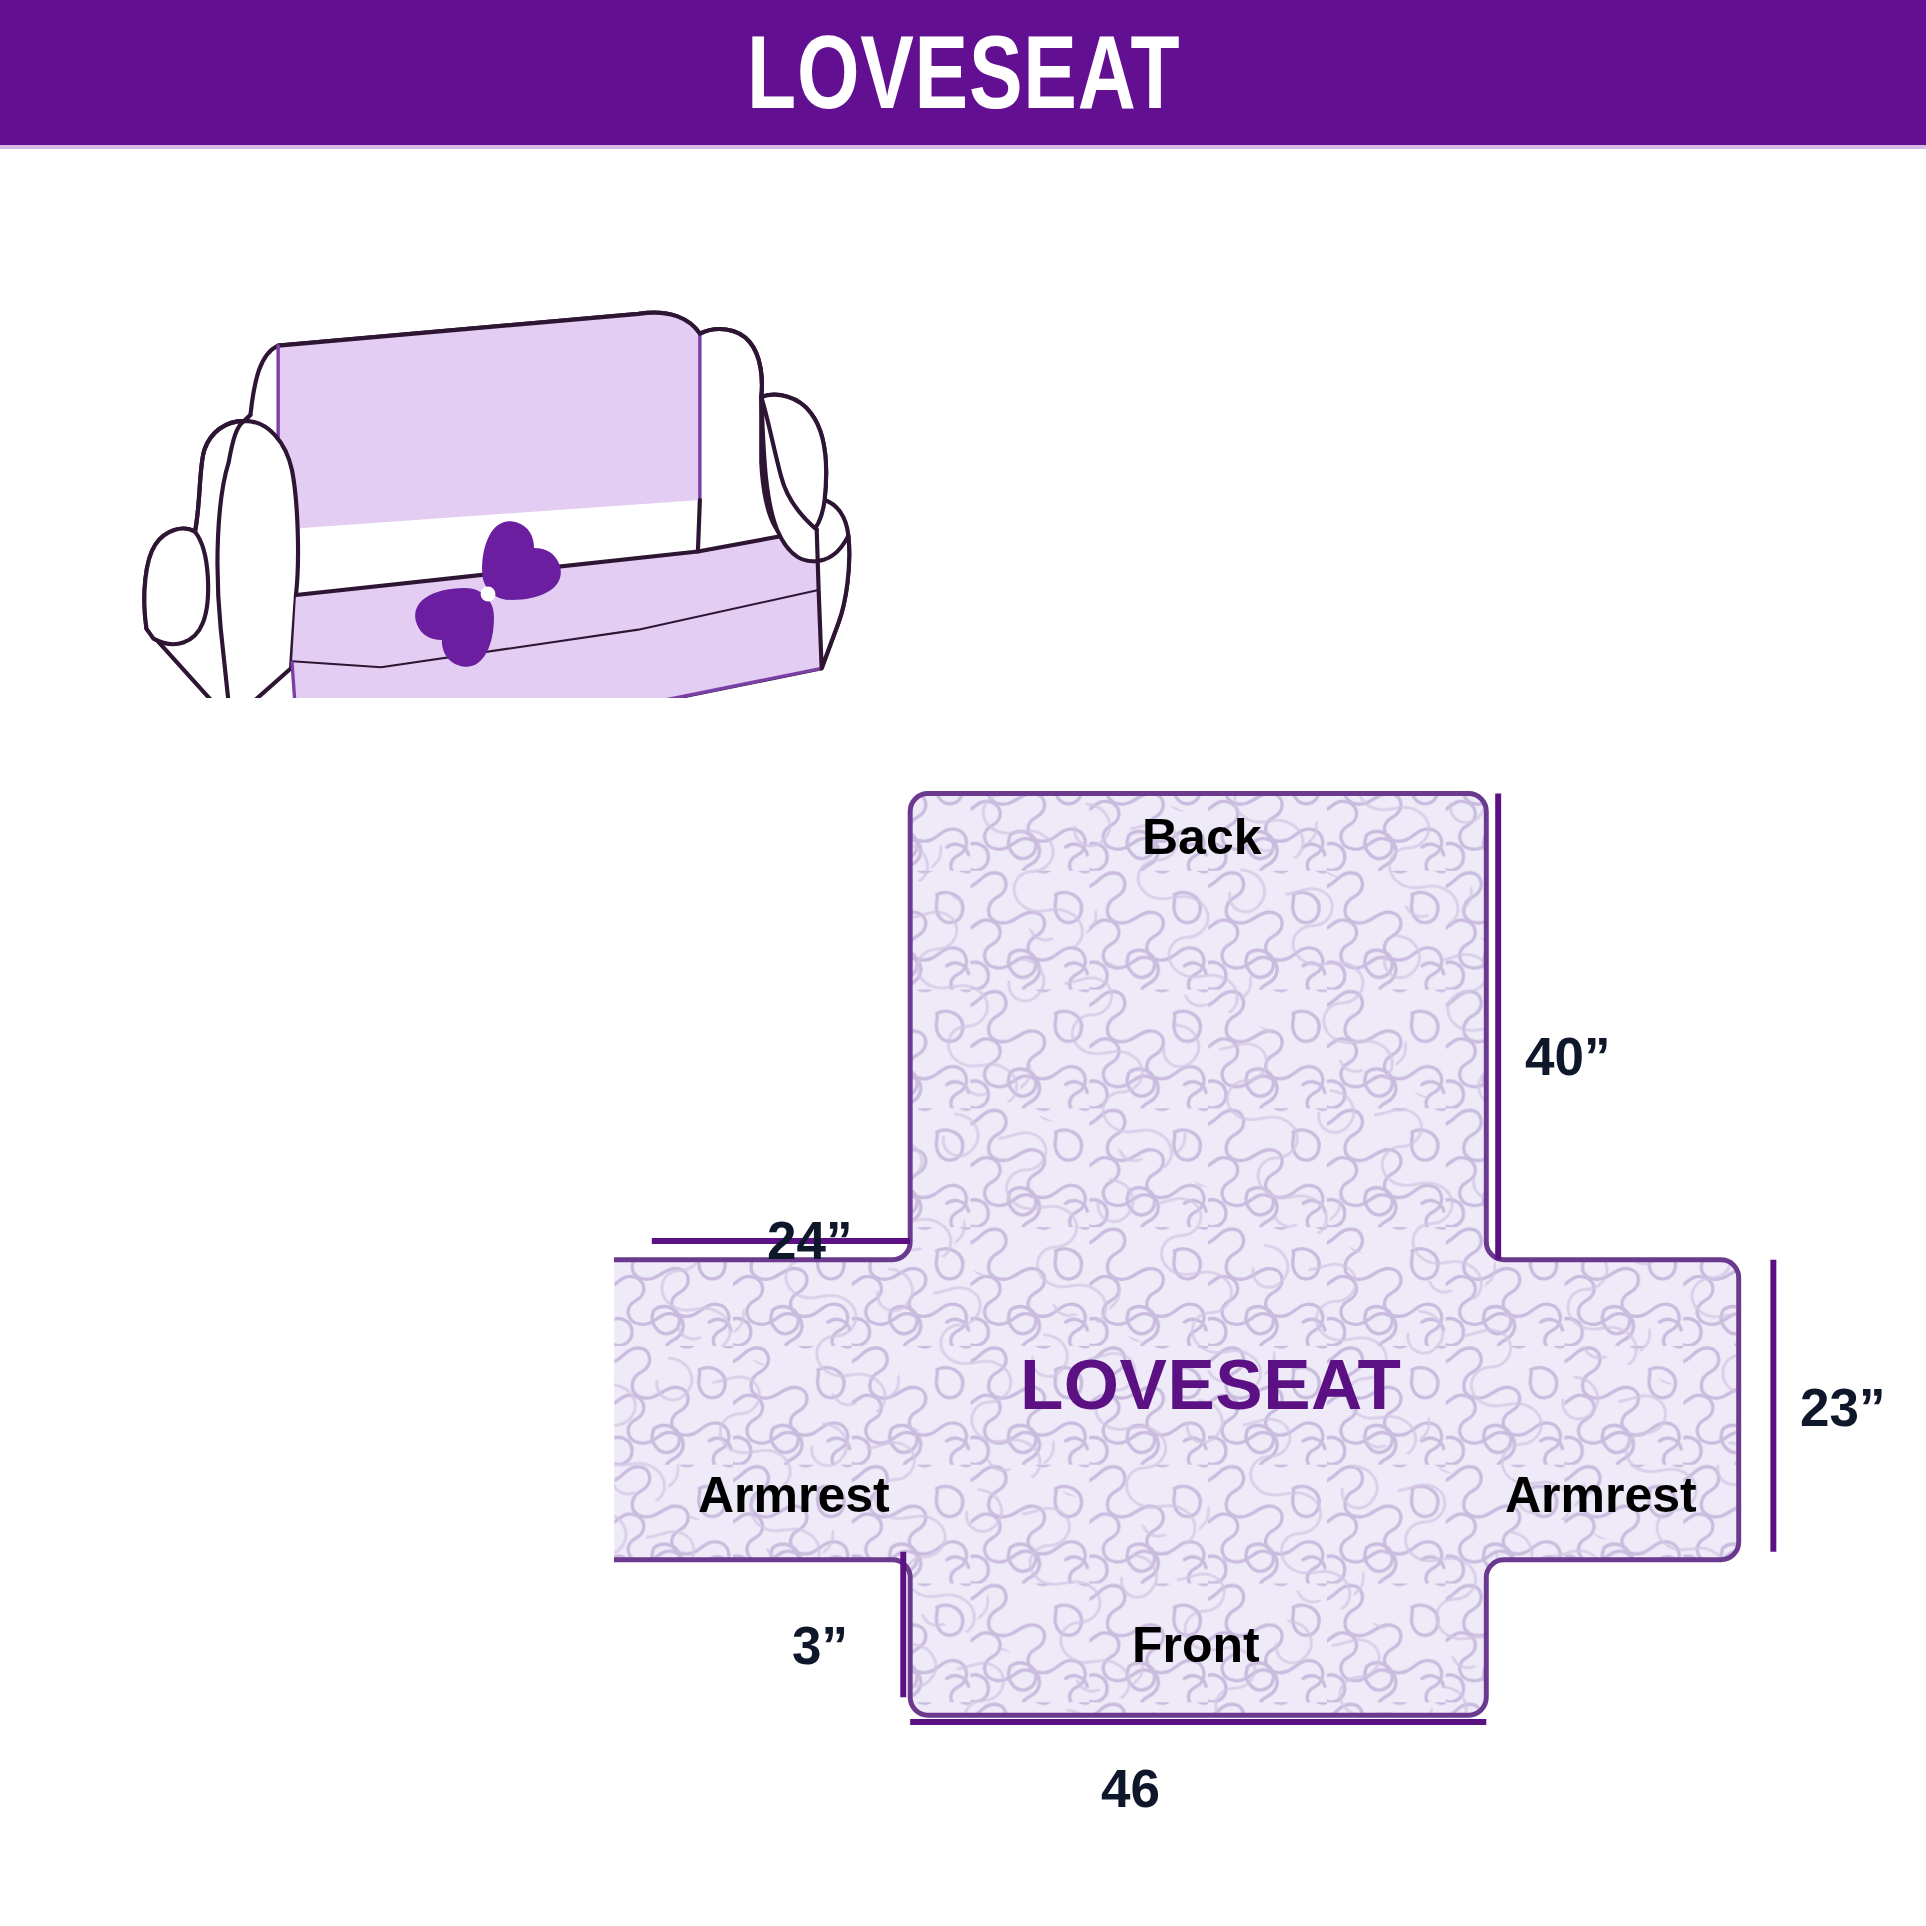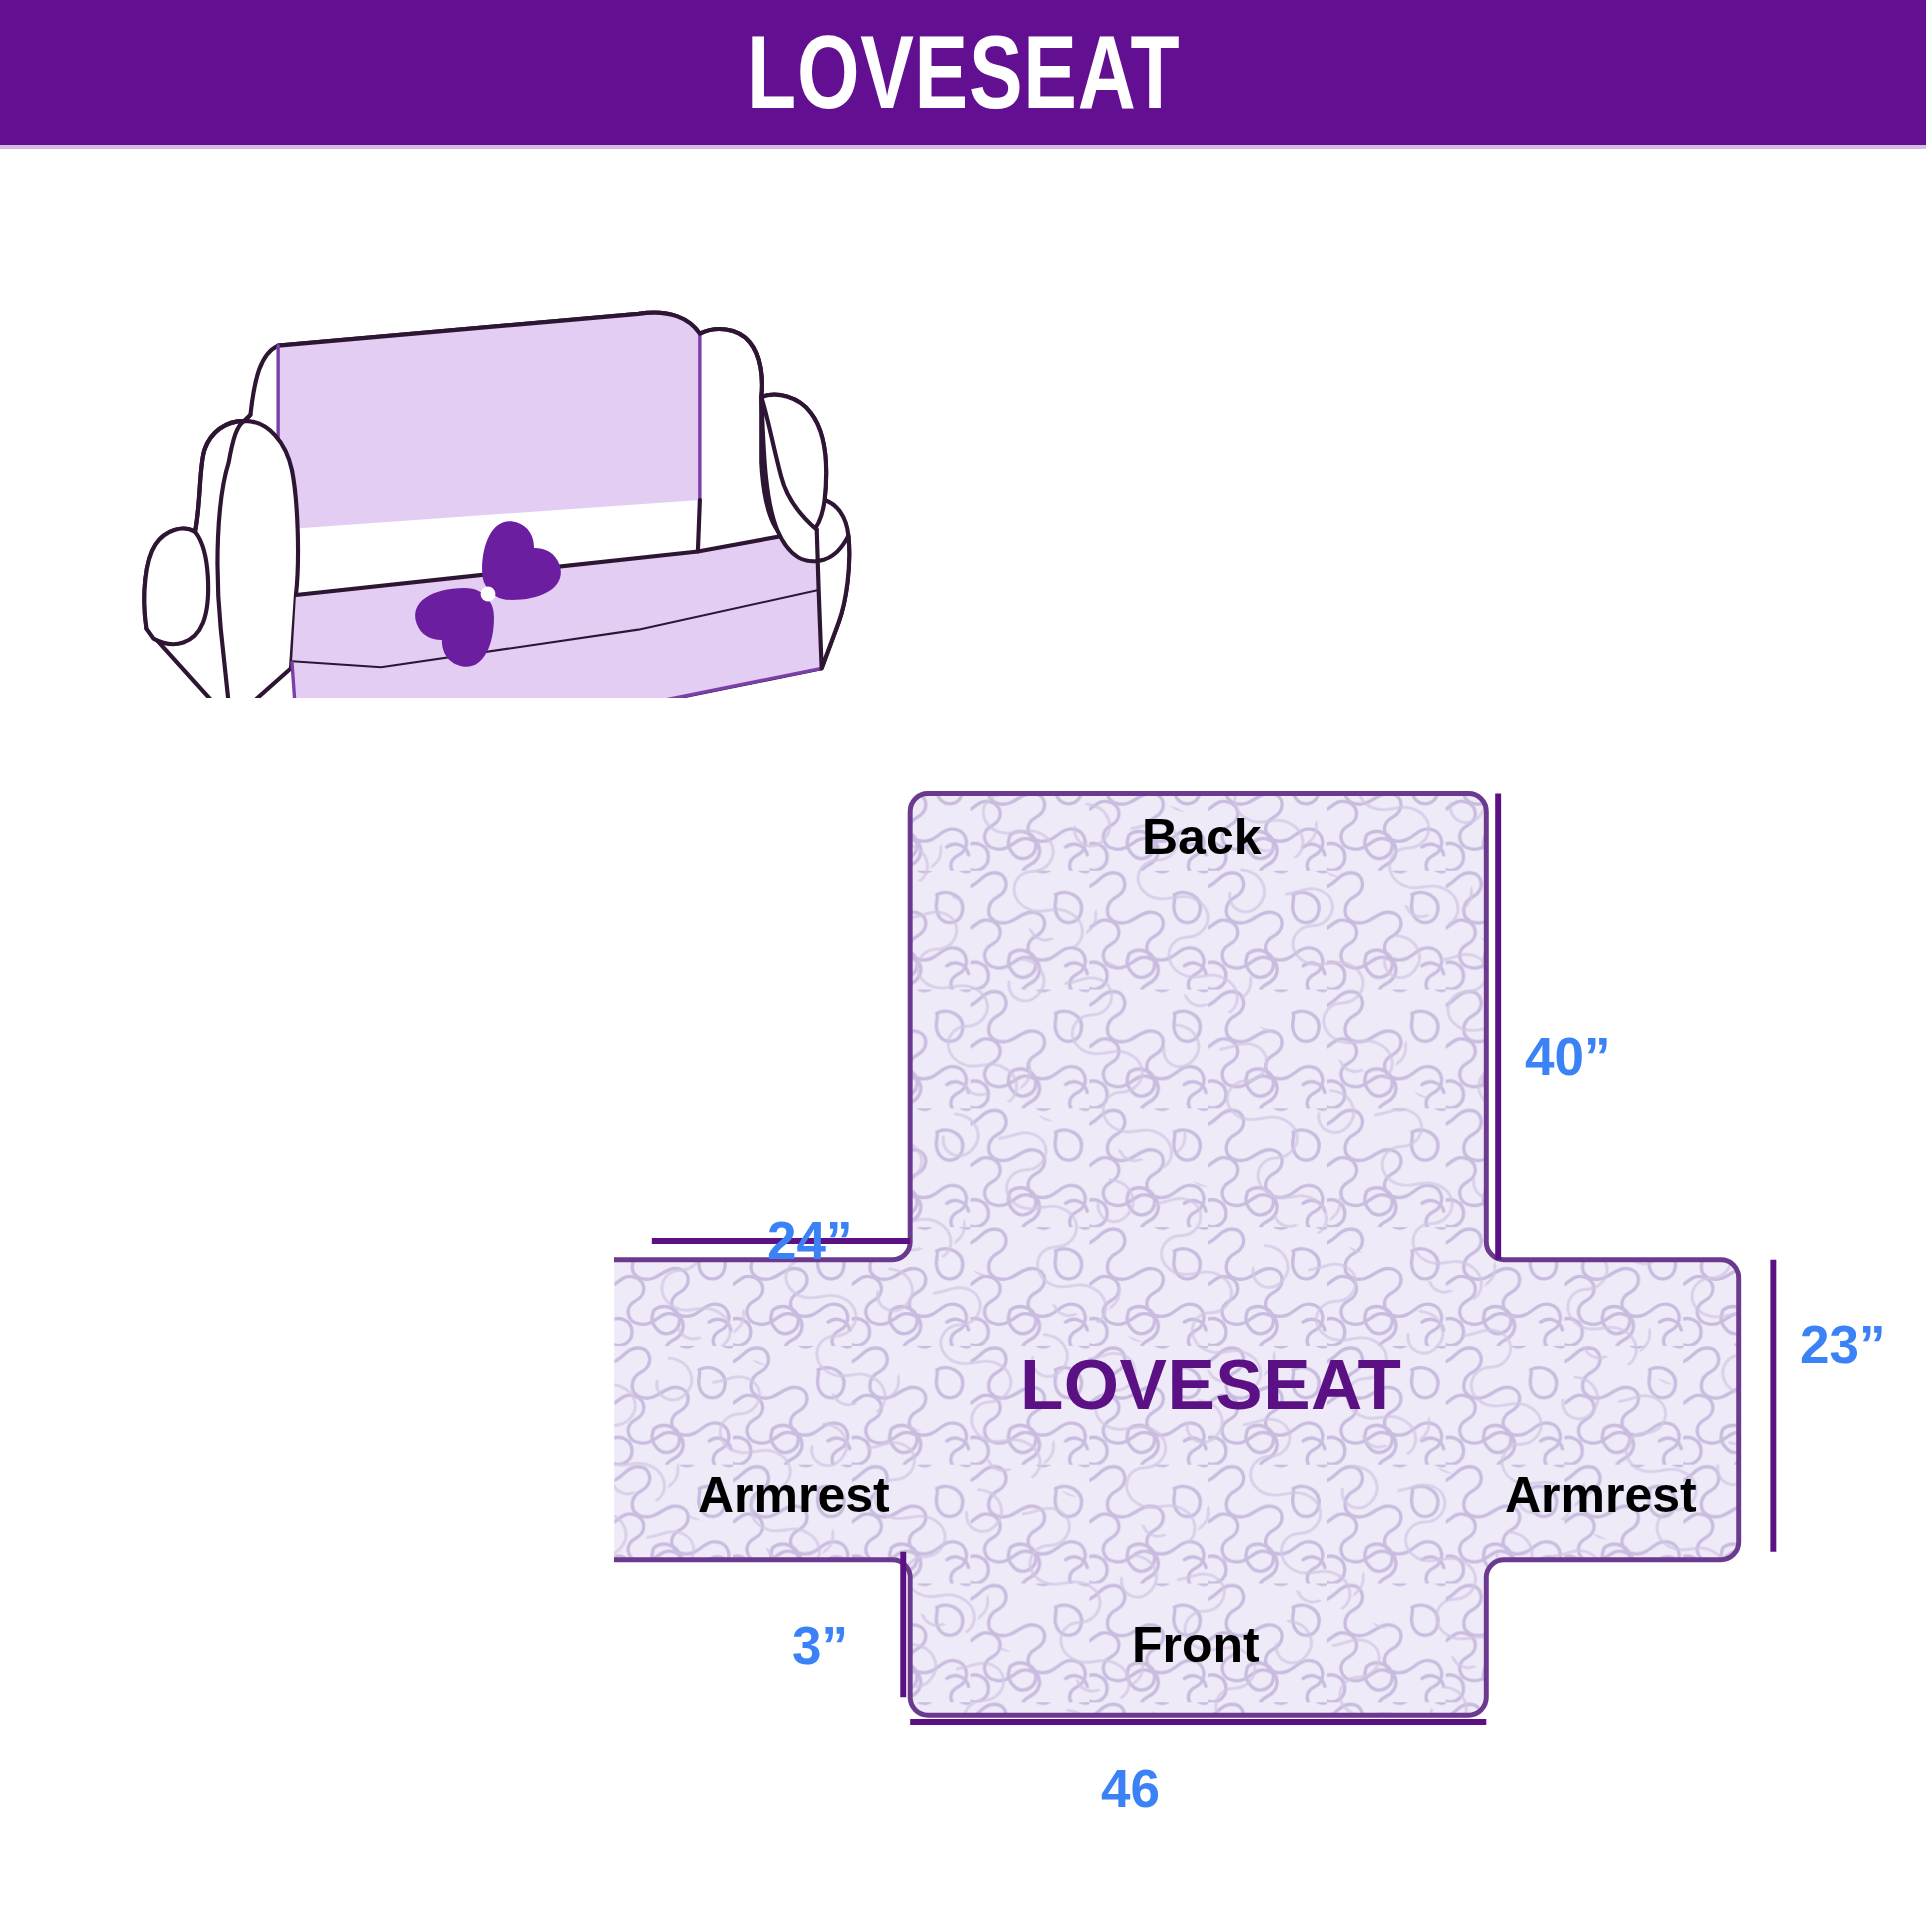--- a/index.html
+++ b/index.html
@@ -66,21 +66,21 @@
     position: absolute;
     left: 614px;
     top: 752px;
     width: 1313px;
     height: 1174px;
   }
   #pattern-diagram svg { display: block; width: 100%; height: 100%; }
 
   .dim-label {
     position: absolute;
-    color: #3b82f6;
+    color: #0f172a;
     font-weight: 700;
     font-size: 53px;
     line-height: 1;
     white-space: nowrap;
     font-family: "Liberation Sans", "DejaVu Sans", sans-serif;
   }
   .panel-label {
     position: absolute;
     color: #000000;
     font-weight: 700;
@@ -96,21 +96,21 @@
     font-size: 71px;
     letter-spacing: 0.5px;
     line-height: 1;
     white-space: nowrap;
     font-family: "Liberation Sans", "DejaVu Sans", sans-serif;
   }
 
   
   #dim-40  { left: 1525px; top: 1030px; }
   #dim-24  { left: 767px;  top: 1173px; margin-top: 41px; }
-  #dim-23  { left: 1800px; top: 1318px; }
+  #dim-23  { left: 1800px; top: 1381px; }
   #dim-13  { left: 792px;  top: 1619px; }
   #dim-46  { left: 1101px; top: 1762px; }
 
   
   #label-back     { left: 1142px; top: 812px; }
   #label-front    { left: 1132px; top: 1620px; }
   #label-armrest-left  { left: 698px;  top: 1470px; }
   #label-armrest-right { left: 1505px; top: 1470px; }
   #label-loveseat-center { left: 1020px; top: 1349px; }
 </style>

